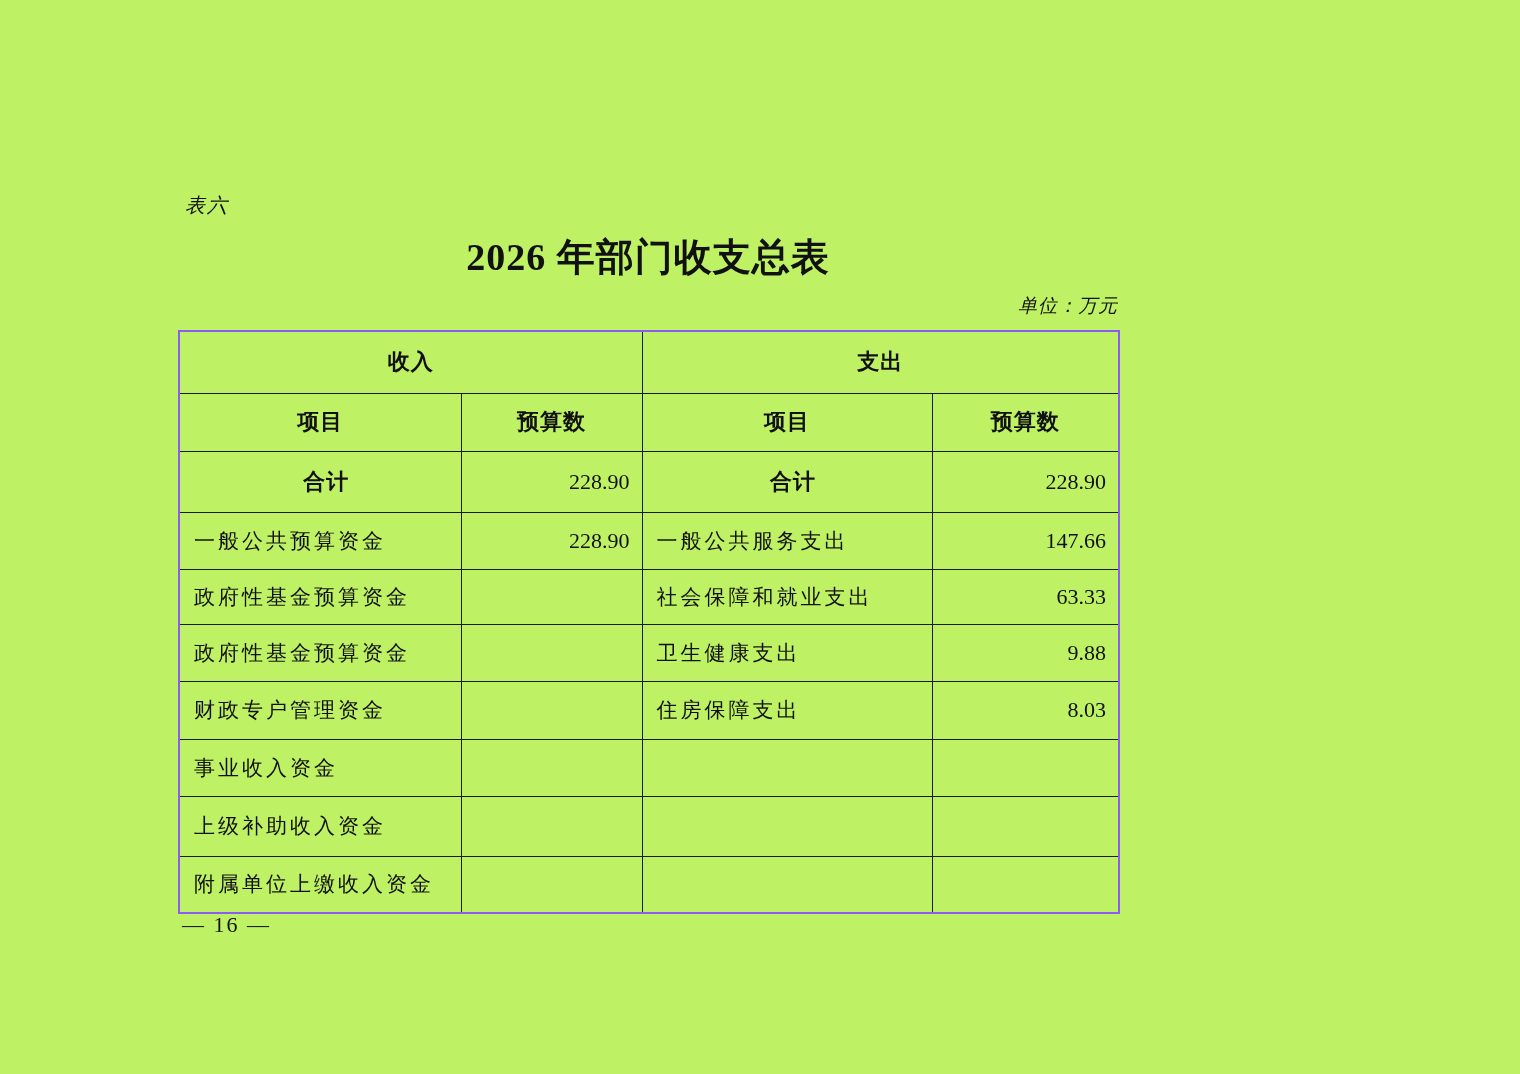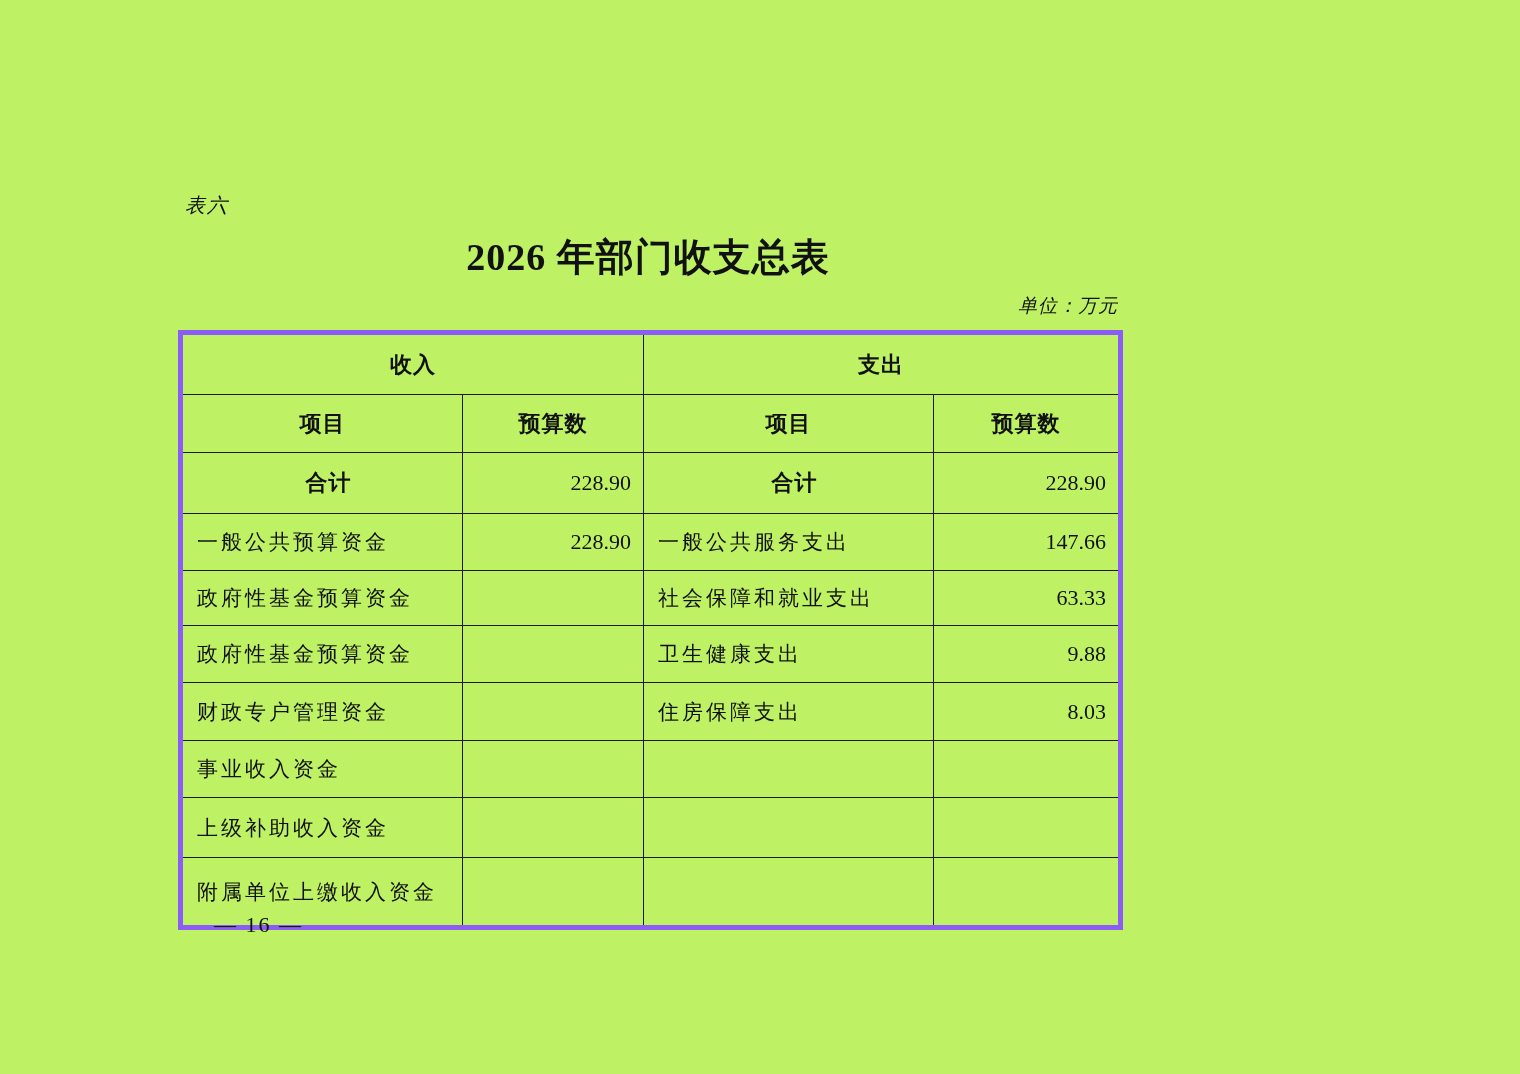--- a/index.html
+++ b/index.html
@@ -41,21 +41,21 @@
     font-style: italic;
     letter-spacing: 1px;
   }
   table.budget-table {
     position: absolute;
     left: 178px;
     top: 330px;
     width: 940px;
     border-collapse: collapse;
     table-layout: fixed;
-    border: 5px solid #8b5cf6;
+    border: 2px solid #8b5cf6;
   }
   .budget-table th, .budget-table td {
     border: 1.5px solid #1c1c1c;
     padding: 0;
     overflow: hidden;
     white-space: nowrap;
     vertical-align: middle;
   }
   .budget-table th {
     font-family: "Liberation Sans", "DejaVu Sans", sans-serif;
@@ -87,28 +87,27 @@
   
   .budget-table tbody tr:nth-child(1)  { height: 62px; }
   .budget-table tbody tr:nth-child(2)  { height: 58px; }
   .budget-table tbody tr:nth-child(3)  { height: 61px; }
   .budget-table tbody tr:nth-child(4)  { height: 57px; }
   .budget-table tbody tr:nth-child(5)  { height: 55px; }
   .budget-table tbody tr:nth-child(6)  { height: 57px; }
   .budget-table tbody tr:nth-child(7)  { height: 58px; }
   .budget-table tbody tr:nth-child(8)  { height: 57px; margin-left: 36px; }
   .budget-table tbody tr:nth-child(9)  { height: 60px; padding-left: 20px; }
-  .budget-table tbody tr:nth-child(10) { height: 70px; }
+  .budget-table tbody tr:nth-child(10) { height: 57px; }
   .page-number {
     position: absolute;
     left: 182px;
     top: 912px;
     font-size: 22px;
     letter-spacing: 2px;
-    margin-left: 32px;
   }
 </style>
 </head>
 <body>
 
 <div class="page">
 
   <div class="table-label">表六</div>
 
   <h1 class="doc-title">2026 年部门收支总表</h1>

